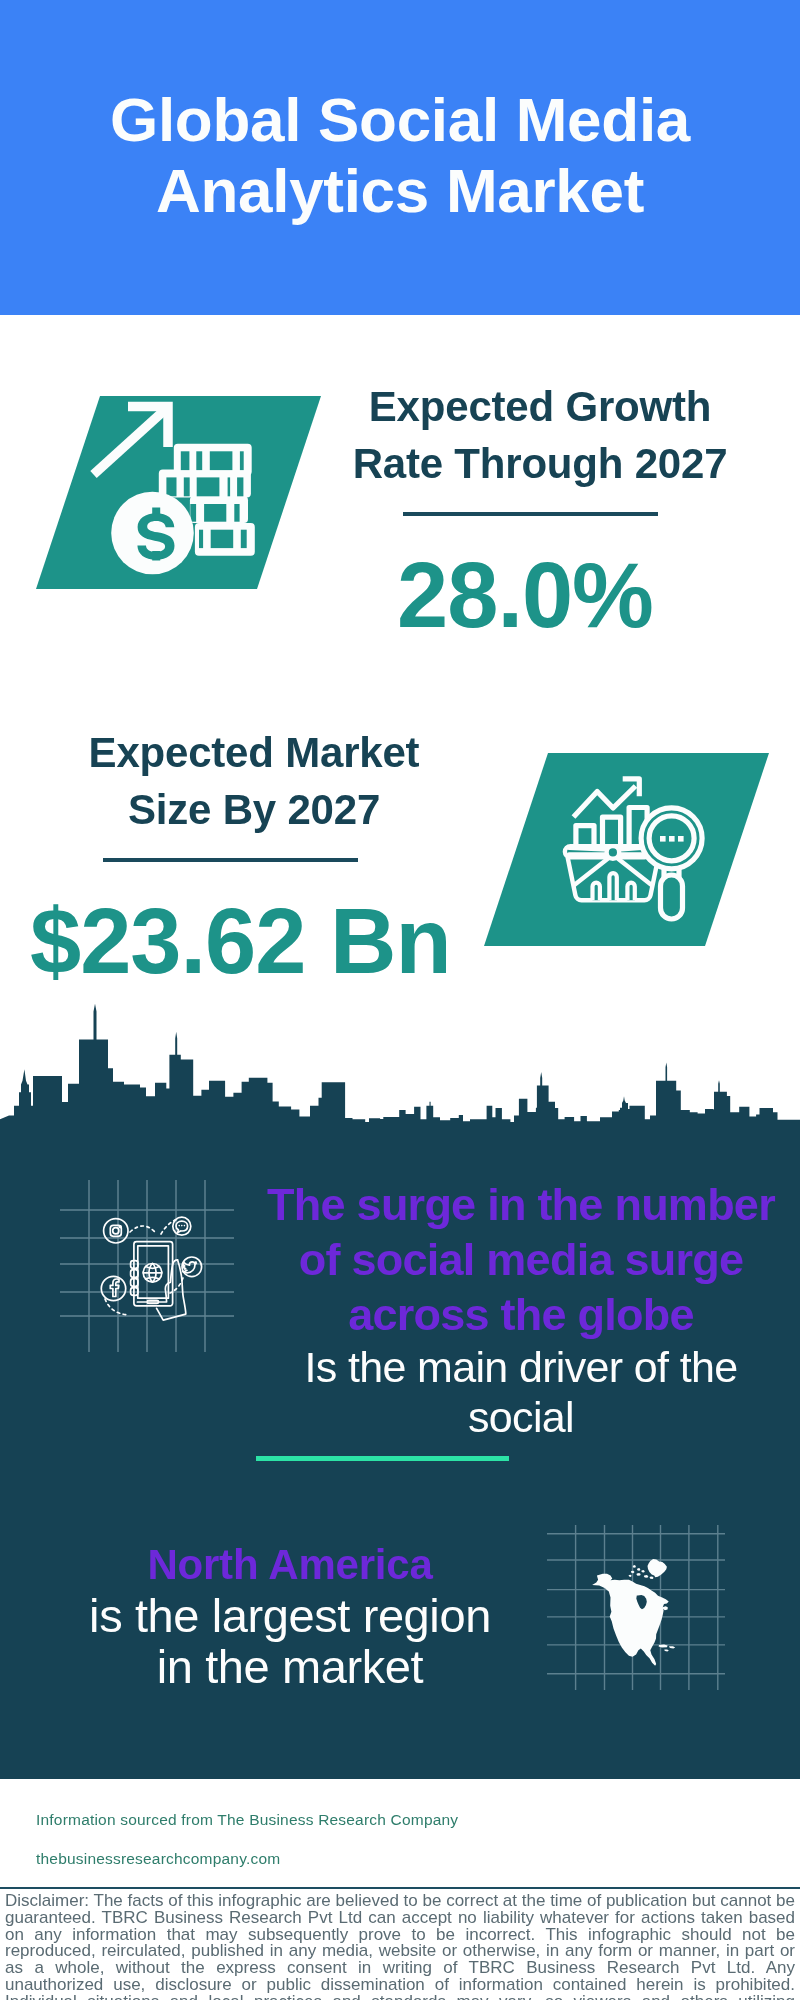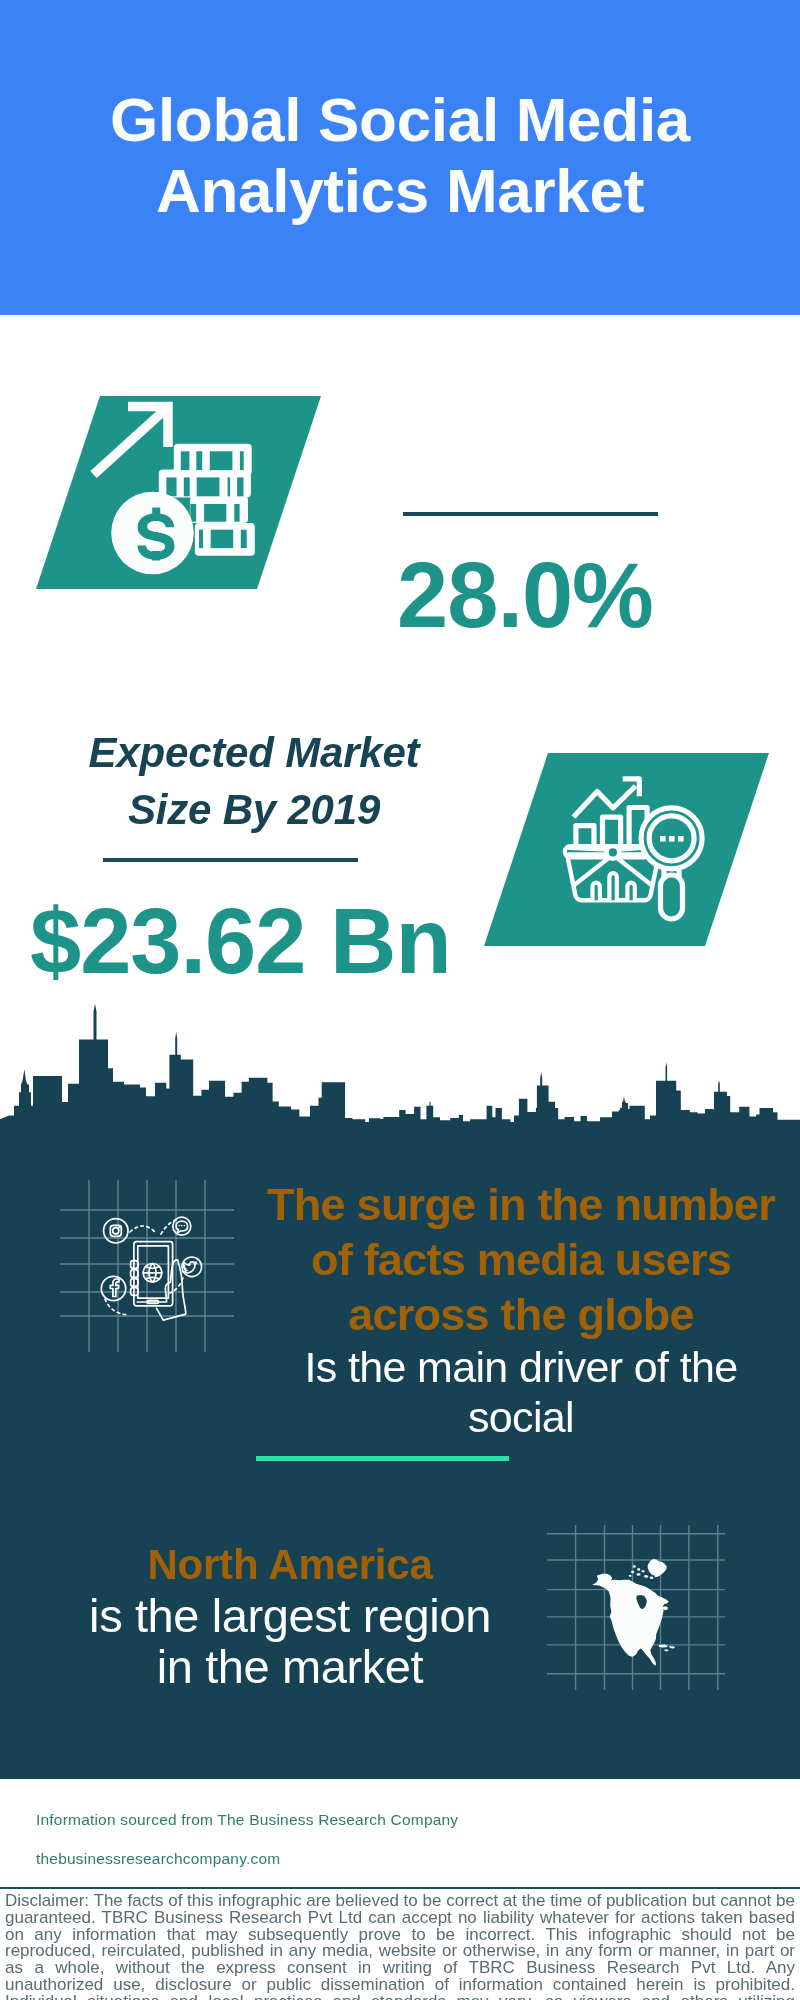--- a/index.html
+++ b/index.html
@@ -17,21 +17,21 @@
   .stat-head{position:absolute;text-align:center;color:#174354;font-weight:bold;font-size:42px;
              line-height:57px;letter-spacing:-0.2px;}
   .rule{position:absolute;height:4px;background:#1a4a5c;}
   .stat-val{position:absolute;text-align:center;color:#1d9389;font-weight:bold;font-size:92px;
             line-height:92px;letter-spacing:-1px;white-space:nowrap;}
 
   
   .dark{position:absolute;left:0;top:1123px;width:800px;height:656px;background:#164254;}
   .skyline{position:absolute;left:0;top:1000px;width:800px;height:125px;}
   .grid-svg{position:absolute;}
-  .blk-green{color:#a16207;font-weight:bold;}
+  .blk-green{color:#6d28d9;font-weight:bold;}
   .blk-white{color:#fdfdfd;font-weight:normal;line-height:50px;font-size:43px;letter-spacing:-0.65px;}
   
   .surge{position:absolute;left:250px;top:1177px;width:542px;text-align:center;
          font-size:45px;line-height:55px;letter-spacing:-0.75px;white-space:nowrap;}
   .greenrule{position:absolute;height:5px;background:#2ce3a6;}
   .na{position:absolute;left:40px;top:1540px;width:500px;text-align:center;
       font-size:42px;line-height:50px;letter-spacing:-0.2px;white-space:nowrap;}
   .na .blk-white{font-size:47px;line-height:51px;letter-spacing:-0.4px;}
 
   
@@ -94,20 +94,24 @@
       </g>
 
       <circle cx="116.5" cy="137" r="41.3" fill="#fbfdfd"></circle>
       <g fill="#1d9389">
         <rect x="116.2" y="111.5" width="8" height="9"></rect>
         <rect x="116.2" y="155" width="8" height="9.5"></rect>
         <path d="M120.2 117.3 c-10.7 0 -18.6 5.6 -18.6 13.8 c0 8.3 6.5 11.9 16.9 13.6 c8.1 1.4 10.6 2.8 10.6 5.8 c0 3.1 -3.5 5.3 -9.2 5.3 c-6.2 0 -9.7 -2.4 -9.9 -6.4 h-8.6 c0.3 8.7 7.2 14.3 18.6 14.3 c11.4 0 18.5 -5.5 18.5 -13.9 c0 -8.2 -6 -11.7 -16.9 -13.5 c-8 -1.3 -10.4 -2.9 -10.4 -5.9 c0 -3.2 3.4 -5.4 8.9 -5.4 c5.8 0 9.2 2.4 9.6 6.3 h8.6 c-0.4 -8.4 -7.0 -14 -18.1 -14 z"></path>
       </g>
     </g>
   </svg>
+  <div class="stat-head" style="left:340px;top:378px;width:400px;">
+    <div>Expected Growth</div>
+    <div>Rate Through 2027</div>
+  </div>
   <div class="rule" style="left:403px;top:512px;width:255px;"></div>
   <div class="stat-val" style="left:325px;top:549px;width:400px;">28.0%</div>
 
   <svg class="para" style="left:484px;top:753px;width:285px;height:193px;" viewBox="0 0 285 193">
     <polygon points="64,0 285,0 221,193 0,193" fill="#1d9389"></polygon>
     <g fill="none" stroke="#fbfdfd" stroke-width="5.2" stroke-linejoin="round" stroke-linecap="butt">
 
       <path d="M89.5 64.0 L113.2 38.5 L129.1 55.0 L151.5 33.0"></path>
       <path d="M138.7 25.8 h16.6 v17.5"></path>
 
@@ -138,23 +142,23 @@
       <rect x="176.5" y="122" width="22" height="44" rx="11" fill="#1d9389"></rect>
       <circle cx="187.6" cy="85.3" r="30.5" fill="#1d9389"></circle>
       <circle cx="187.6" cy="85.3" r="22.5" fill="#1d9389"></circle>
       <g stroke="none" fill="#fbfdfd">
         <rect x="176" y="83" width="5.6" height="5.6"></rect>
         <rect x="185" y="83" width="5.6" height="5.6"></rect>
         <rect x="194" y="83" width="5.6" height="5.6"></rect>
       </g>
     </g>
   </svg>
-  <div class="stat-head" style="left:54px;top:724px;width:400px;font-style:italic;">
+  <div class="stat-head" style="left:54px;top:724px;width:400px;">
     <div>Expected Market</div>
-    <div>Size By 2019</div>
+    <div>Size By 2027</div>
   </div>
   <div class="rule" style="left:103px;top:858px;width:255px;"></div>
   <div class="stat-val" style="left:30px;top:895px;width:400px;">$23.62 Bn</div>
 
   <div class="dark"></div>
   <svg class="skyline" viewBox="0 0 800 130" preserveAspectRatio="none">
     <path fill="#164254" d="M0 130 L0.0 124.0 L9.0 120.0 L14.0 120.0 L14.0 110.0 L19.0 110.0 L19.0 96.0 L21.0 96.0 L21.0 88.0 L22.5 84.0 L24.4 72.0 L26.0 84.0 L27.5 88.0 L29.0 88.0 L29.0 96.0 L31.0 96.0 L31.0 110.0 L33.0 110.0 L33.0 79.0 L62.0 79.0 L62.0 106.0 L68.0 106.0 L68.0 87.0 L79.0 87.0 L79.0 41.0 L93.5 41.0 L93.5 12.0 L95.0 4.0 L96.5 12.0 L96.5 41.0 L108.0 41.0 L108.0 71.0 L113.0 71.0 L113.0 85.0 L124.0 85.0 L124.0 88.0 L140.0 88.0 L140.0 91.0 L146.0 91.0 L146.0 100.0 L155.0 100.0 L155.0 86.0 L166.3 86.0 L166.3 92.0 L169.4 92.0 L169.4 57.0 L175.2 57.0 L175.2 40.0 L176.2 33.0 L177.2 40.0 L177.2 57.0 L180.8 57.0 L180.8 62.0 L193.2 62.0 L193.2 99.5 L201.4 99.5 L201.4 93.3 L209.0 93.3 L209.0 84.0 L225.1 84.0 L225.1 100.5 L233.4 100.5 L233.4 96.4 L241.6 96.4 L241.6 85.0 L248.8 85.0 L248.8 80.9 L267.4 80.9 L267.4 86.0 L272.6 86.0 L272.6 105.6 L278.8 105.6 L278.8 110.8 L291.1 110.8 L291.1 113.9 L299.4 113.9 L299.4 121.1 L310.0 121.1 L310.0 110.0 L318.5 110.0 L318.5 101.6 L321.7 101.6 L321.7 85.6 L345.1 85.6 L345.1 122.8 L352.5 122.8 L352.5 124.0 L365.2 124.0 L365.2 127.0 L369.0 127.0 L369.0 123.0 L380.1 123.0 L380.1 123.8 L383.3 123.8 L383.3 121.7 L399.2 121.7 L399.2 114.3 L405.6 114.3 L405.6 118.5 L414.1 118.5 L414.1 111.1 L420.5 111.1 L420.5 124.0 L426.4 124.0 L426.4 110.0 L429.5 110.0 L429.5 105.8 L430.6 105.8 L430.6 110.0 L433.2 110.0 L433.2 122.0 L440.0 122.0 L440.0 125.0 L450.2 125.0 L450.2 122.8 L458.8 122.8 L458.8 119.6 L463.0 119.6 L463.0 126.0 L470.0 126.0 L470.0 124.0 L486.6 124.0 L486.6 110.0 L492.3 110.0 L492.3 122.0 L495.5 122.0 L495.5 112.2 L501.9 112.2 L501.9 124.0 L510.4 124.0 L510.4 127.0 L514.0 127.0 L514.0 120.0 L518.9 120.0 L518.9 102.6 L527.4 102.6 L527.4 116.4 L535.9 116.4 L535.9 112.0 L536.9 112.0 L536.9 88.8 L540.2 88.8 L540.2 81.0 L541.2 75.0 L542.2 81.0 L542.2 88.8 L548.6 88.8 L548.6 105.8 L555.0 105.8 L555.0 112.2 L558.2 112.2 L558.2 124.0 L564.6 124.0 L564.6 121.7 L574.1 121.7 L574.1 126.0 L580.5 126.0 L580.5 120.7 L586.9 120.7 L586.9 126.0 L600.0 126.0 L600.0 122.0 L612.0 122.0 L612.0 116.0 L618.8 116.0 L618.8 114.3 L620.0 114.3 L620.0 112.0 L622.0 112.0 L622.0 107.0 L623.3 104.4 L624.0 100.0 L624.7 104.4 L626.0 107.0 L628.0 107.0 L628.0 113.4 L629.5 113.4 L629.5 110.0 L644.8 110.0 L644.8 124.0 L650.0 124.0 L650.0 120.0 L656.0 120.0 L656.0 84.1 L665.5 84.1 L665.5 70.0 L666.3 65.0 L667.1 70.0 L667.1 84.1 L676.2 84.1 L676.2 94.2 L680.8 94.2 L680.8 114.5 L689.8 114.5 L689.8 116.7 L697.6 116.7 L697.6 118.0 L705.0 118.0 L705.0 113.4 L713.4 113.4 L713.4 114.0 L714.0 114.0 L714.0 95.4 L718.2 95.4 L718.2 87.0 L719.0 83.4 L719.8 87.0 L719.8 95.4 L726.9 95.4 L726.9 99.9 L730.2 99.9 L730.2 116.7 L739.2 116.7 L739.2 111.1 L749.4 111.1 L749.4 121.2 L756.1 121.2 L756.1 119.0 L759.5 119.0 L759.5 112.2 L773.0 112.2 L773.0 116.7 L777.5 116.7 L777.5 124.6 L800.0 124.6 L800 130 Z"></path>
   </svg>
 
   <svg class="grid-svg" style="left:55px;top:1172px;width:185px;height:190px;" viewBox="0 0 185 190">
@@ -216,21 +220,21 @@
       <circle cx="58.5" cy="116.5" r="12.2"></circle>
       <path d="M60.8 124.5 v-8 h2.6 l0.4 -3.1 h-3 v-2 c0 -0.9 0.3 -1.5 1.6 -1.5 h1.6 v-2.8
                c-0.3 0 -1.2 -0.1 -2.3 -0.1 c-2.3 0 -3.8 1.4 -3.8 4 v2.4 h-2.6 v3.1 h2.6 v8 z"></path>
     </g>
 
   </svg>
 
   <div class="surge">
     <div class="blk-green">
       <div>The surge in the number</div>
-      <div>of facts media users</div>
+      <div>of social media surge</div>
       <div>across the globe</div>
     </div>
     <div class="blk-white">
       <div>Is the main driver of the</div>
       <div>social</div>
     </div>
   </div>
   <div class="greenrule" style="left:256px;top:1456px;width:253px;"></div>
 
   <svg class="grid-svg" style="left:545px;top:1525px;width:180px;height:165px;" viewBox="0 0 180 165">

